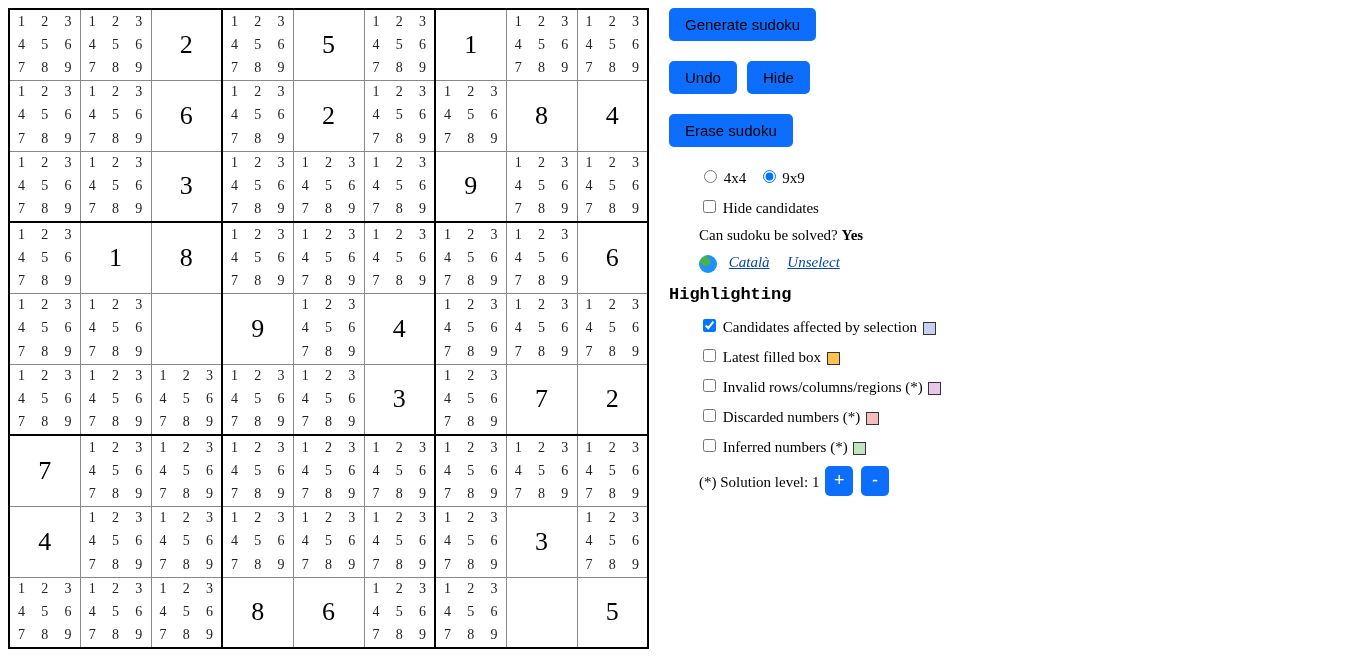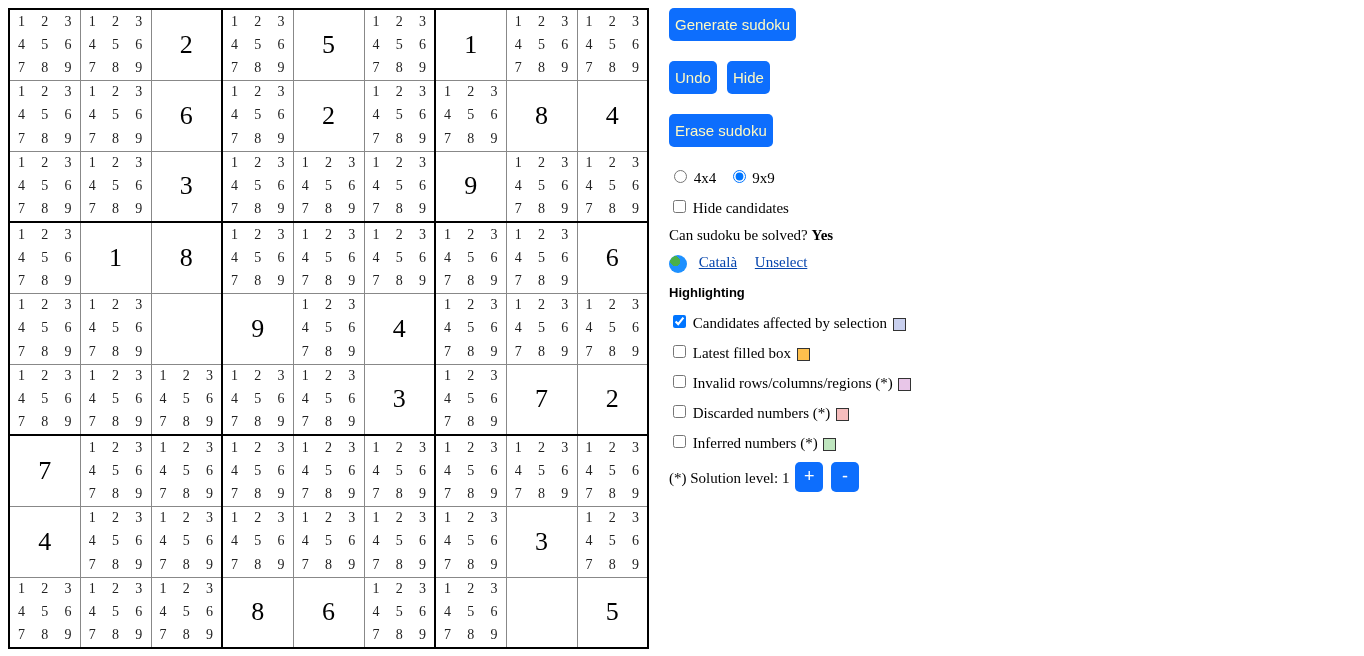--- a/index.html
+++ b/index.html
@@ -7,27 +7,27 @@
 .board { border-collapse: collapse; }
 .board td { width: 71px; height: 71px; border: 1px solid #888; vertical-align: middle; text-align: center; padding: 0; position: relative; }
 .board tr:first-child td { border-top: 2px solid #000; }
 .board tr:nth-child(3n) td { border-bottom: 2px solid #000; }
 .board td:first-child { border-left: 2px solid #000; }
 .board td:nth-child(3n) { border-right: 2px solid #000; }
 .filled { font-size: 26px; color: #000; }
 .cands { display: grid; grid-template-columns: repeat(3,1fr); grid-template-rows: repeat(3,1fr); width:100%; height:100%; }
 .cands span { font-size: 14px; color:#222; display:flex; align-items:center; justify-content:center; }
 .controls { font-family: Arial, sans-serif; font-size: 15px; }
-.btn { background:#0d6efd; color:#fef9c3; border:none; border-radius:5px; padding:8px 6px; font-size:15px; cursor:pointer; margin:0 6px 10px 0; display:inline-block; }
+.btn { background:#0d6efd; color:#000000; border:none; border-radius:5px; padding:8px 16px; font-size:15px; cursor:pointer; margin:0 6px 10px 0; display:inline-block; }
 .row { margin-bottom:10px; }
 .swatch { display:inline-block; width:13px; height:13px; border:1px solid #333; vertical-align:middle; margin-left:2px; }
-.heading { font-weight:bold; font-family:Liberation Sans, sans-serif; font-size:13px; margin:12px 0; }
+.heading { font-weight:bold; font-family:Liberation Mono, monospace; font-size:17px; margin:12px 0; }
 label { font-family:"Times New Roman",serif; }
-.txt { font-family:"Times New Roman",serif; }
-a.lang { color:#0645AD; margin-right:14px; }
+.txt { font-family:"Times New Roman",serif;margin-left:30px; }
+a.lang { color:#0645AD; margin-right:14px;font-style:italic; }
 .globe { display:inline-block; width:18px; height:18px; border-radius:50%; background: radial-gradient(circle at 35% 35%, #4ab04a 0 30%, #1e90ff 30% 100%); vertical-align:middle; margin-right:8px; }
 .plusminus { background:#0d6efd; color:#fff; border:none; border-radius:5px; width:28px; height:30px; font-size:18px; cursor:pointer; margin:0 2px; }
 </style>
 </head>
 <body>
 
 <div>
   <table class="board">
       <tbody id="board-body">
         <tr>

